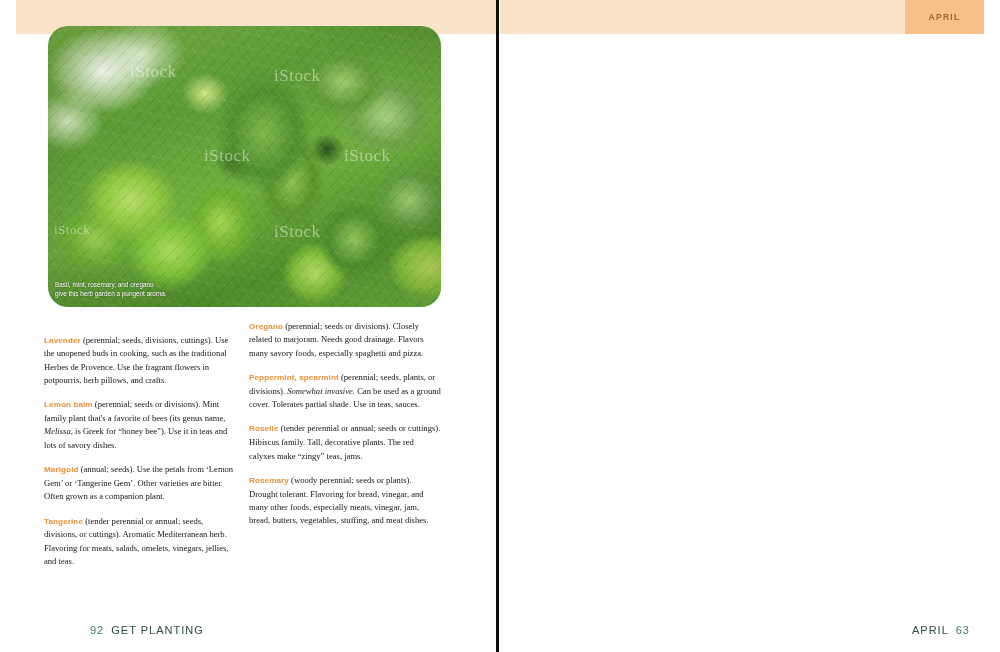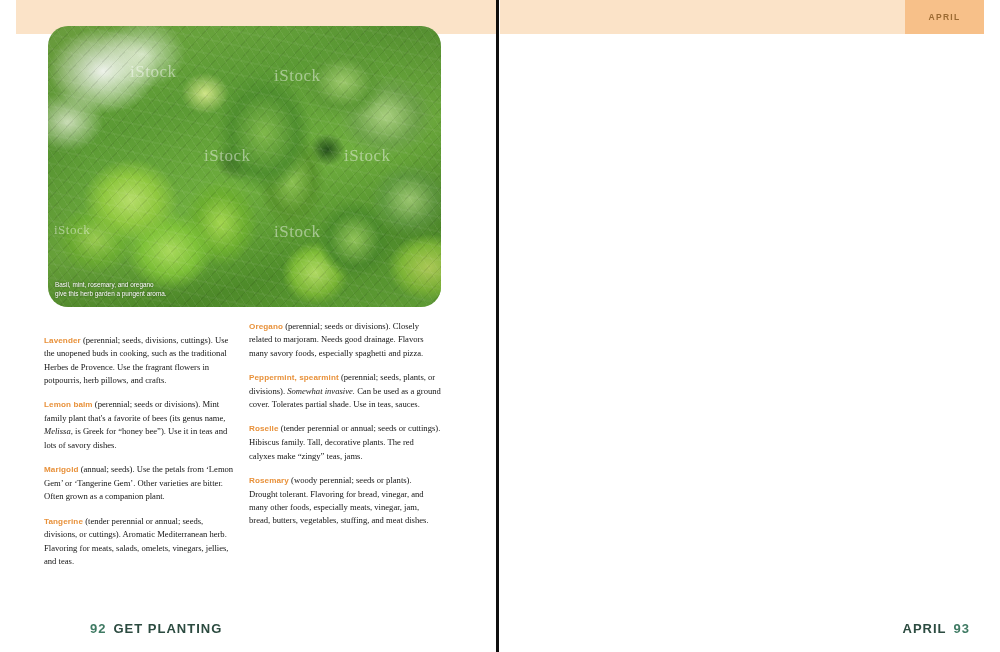--- a/index.html
+++ b/index.html
@@ -161,24 +161,24 @@
     letter-spacing: .1px;
   }
   .body-txt { color: #141414; }
   em { }
 
   
   .folio {
     position: absolute;
     bottom: 16px;
     font-family: "Liberation Sans", sans-serif;
-    font-size: 13px;
+    font-size: 11px;
     letter-spacing: 1.0px;
     color: #2f4f44;
-    font-weight: 700;
+    font-weight: 400;
     display: flex;
     align-items: center;
     gap: 7px;
     padding-left: 48px;
   }
   .folio.left  { left: 42px; }
   .folio.right { right: 30px; }
   .folio .num { color: #3f7a63; }
   .folio .chap { color: #2c4b40; }
 </style>
@@ -256,18 +256,18 @@
     </div>
 
   </div>
 
   <div class="spine"></div>
 
   <div class="page right">
 
     <div class="folio right">
       <span class="chap">APRIL</span>
-      <span class="num">93</span>
+      <span class="num">63</span>
     </div>
 
   </div>
 
 </div>
 
 </body></html>

